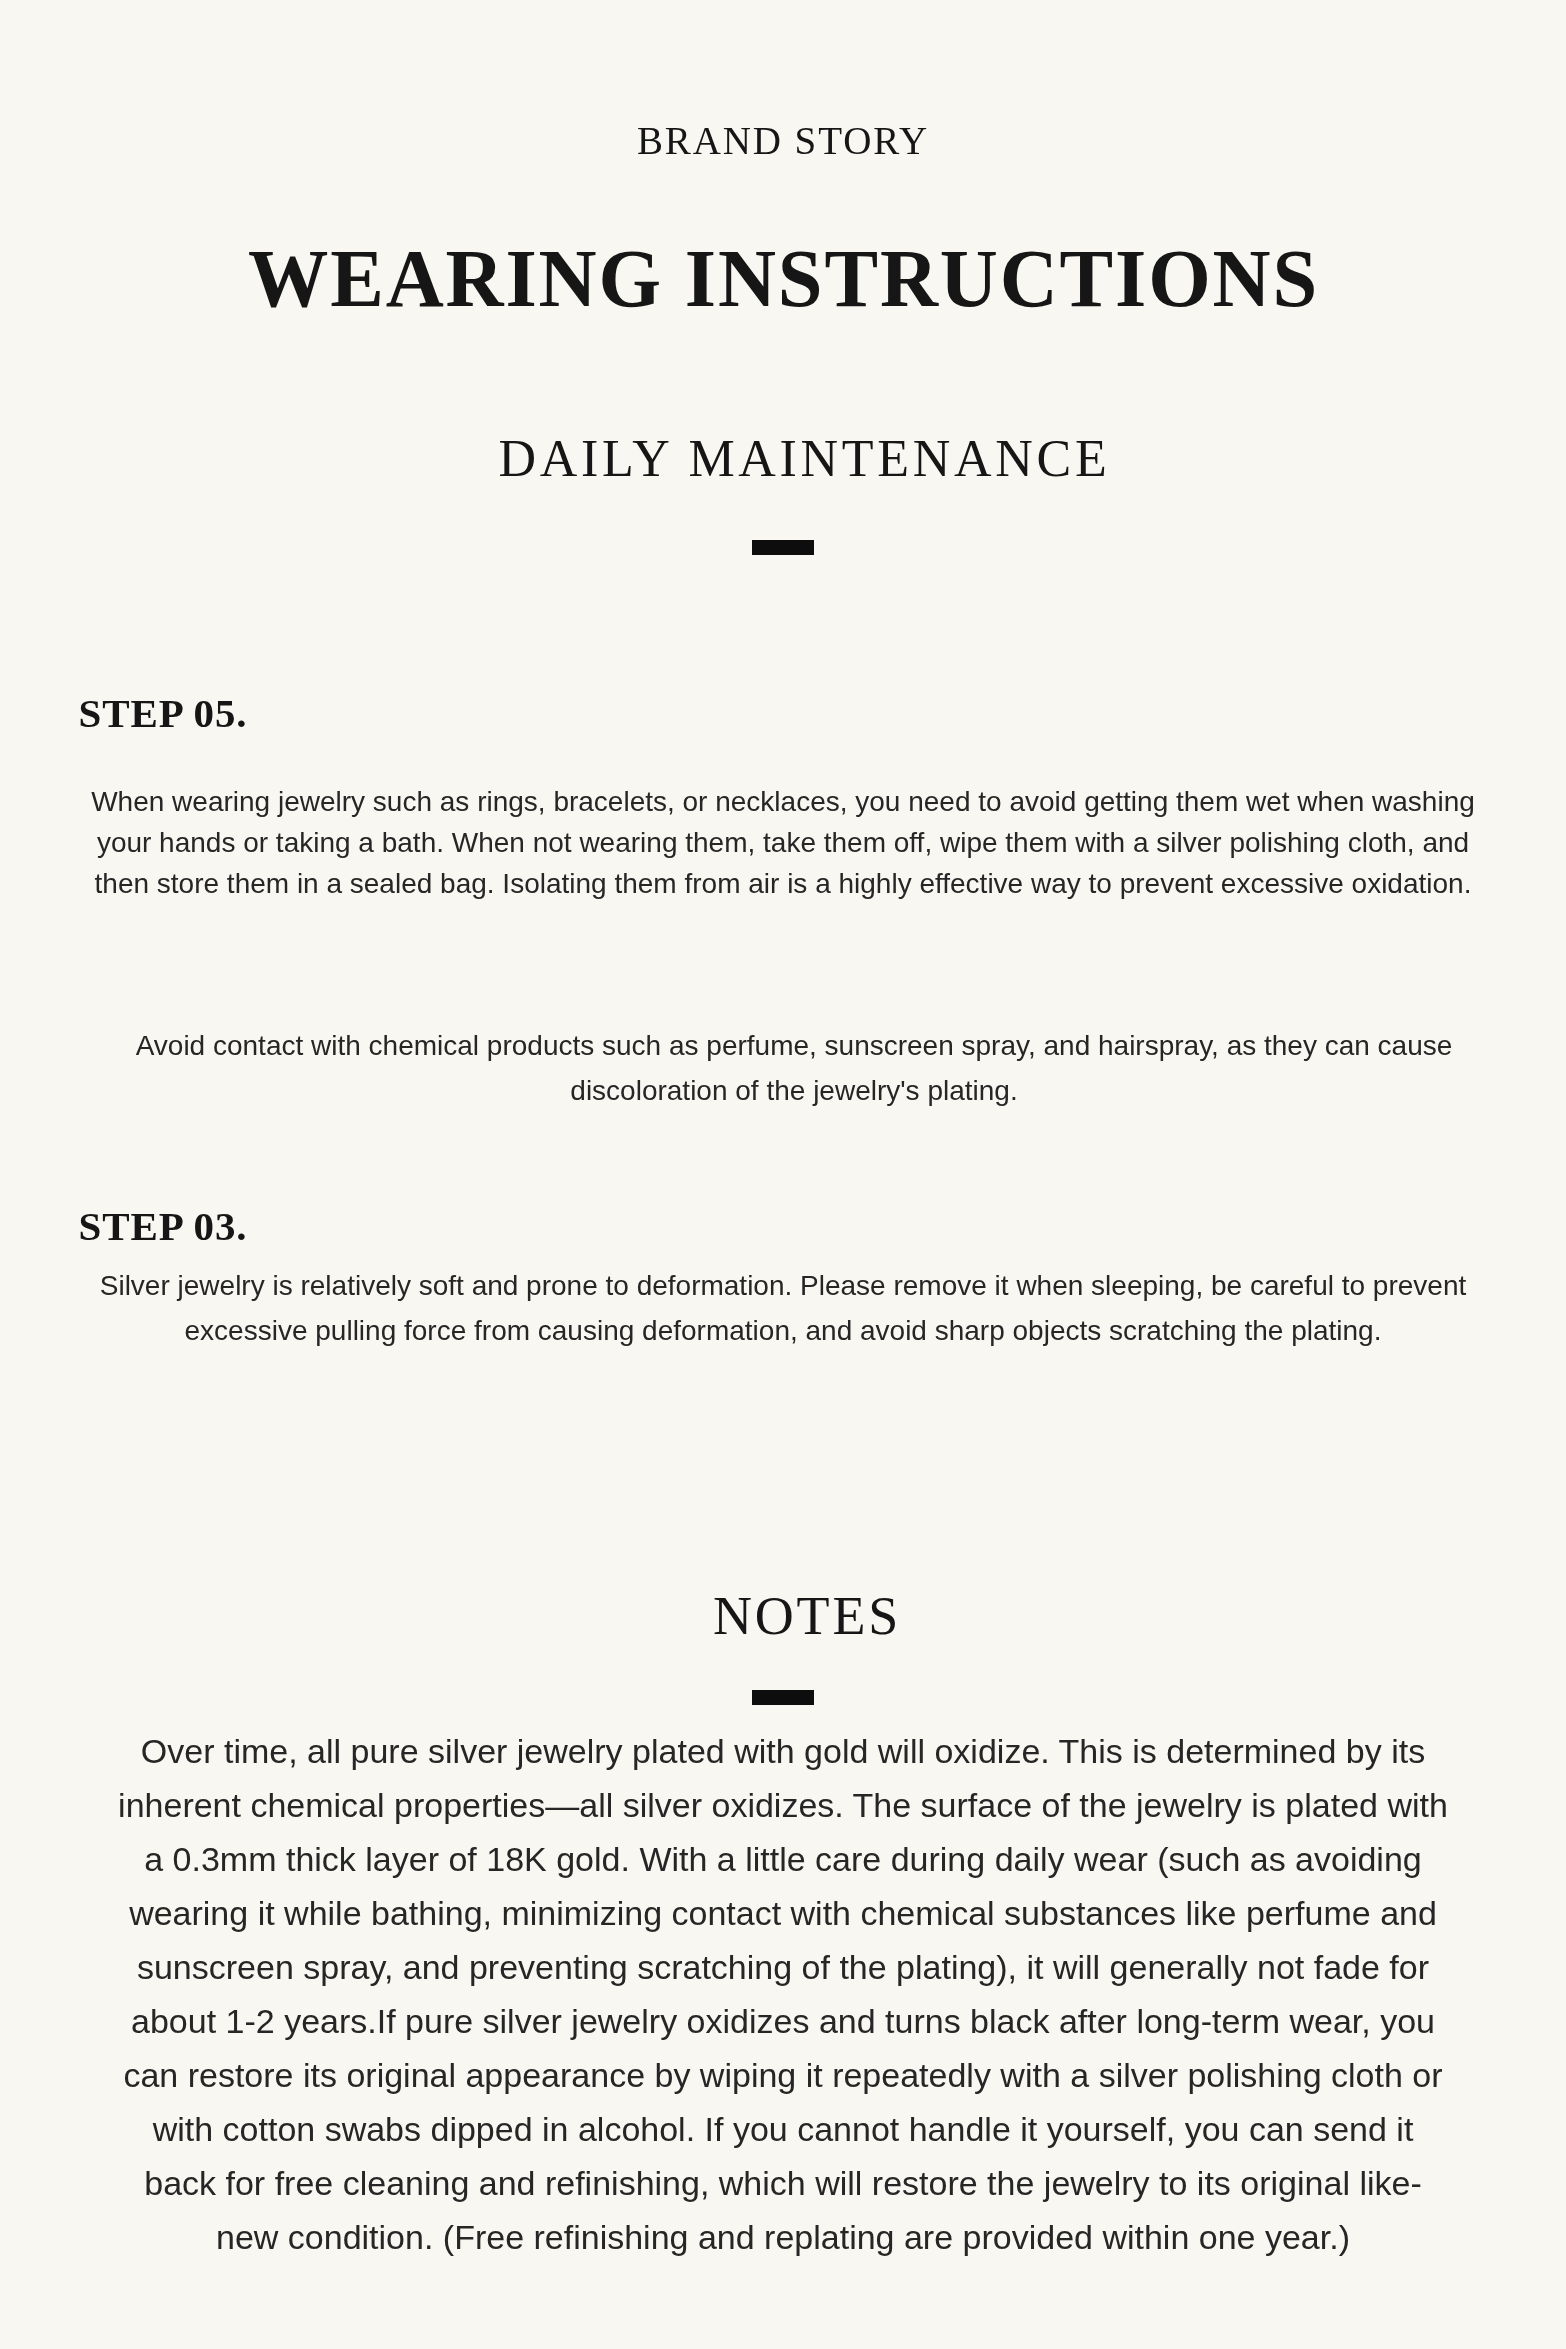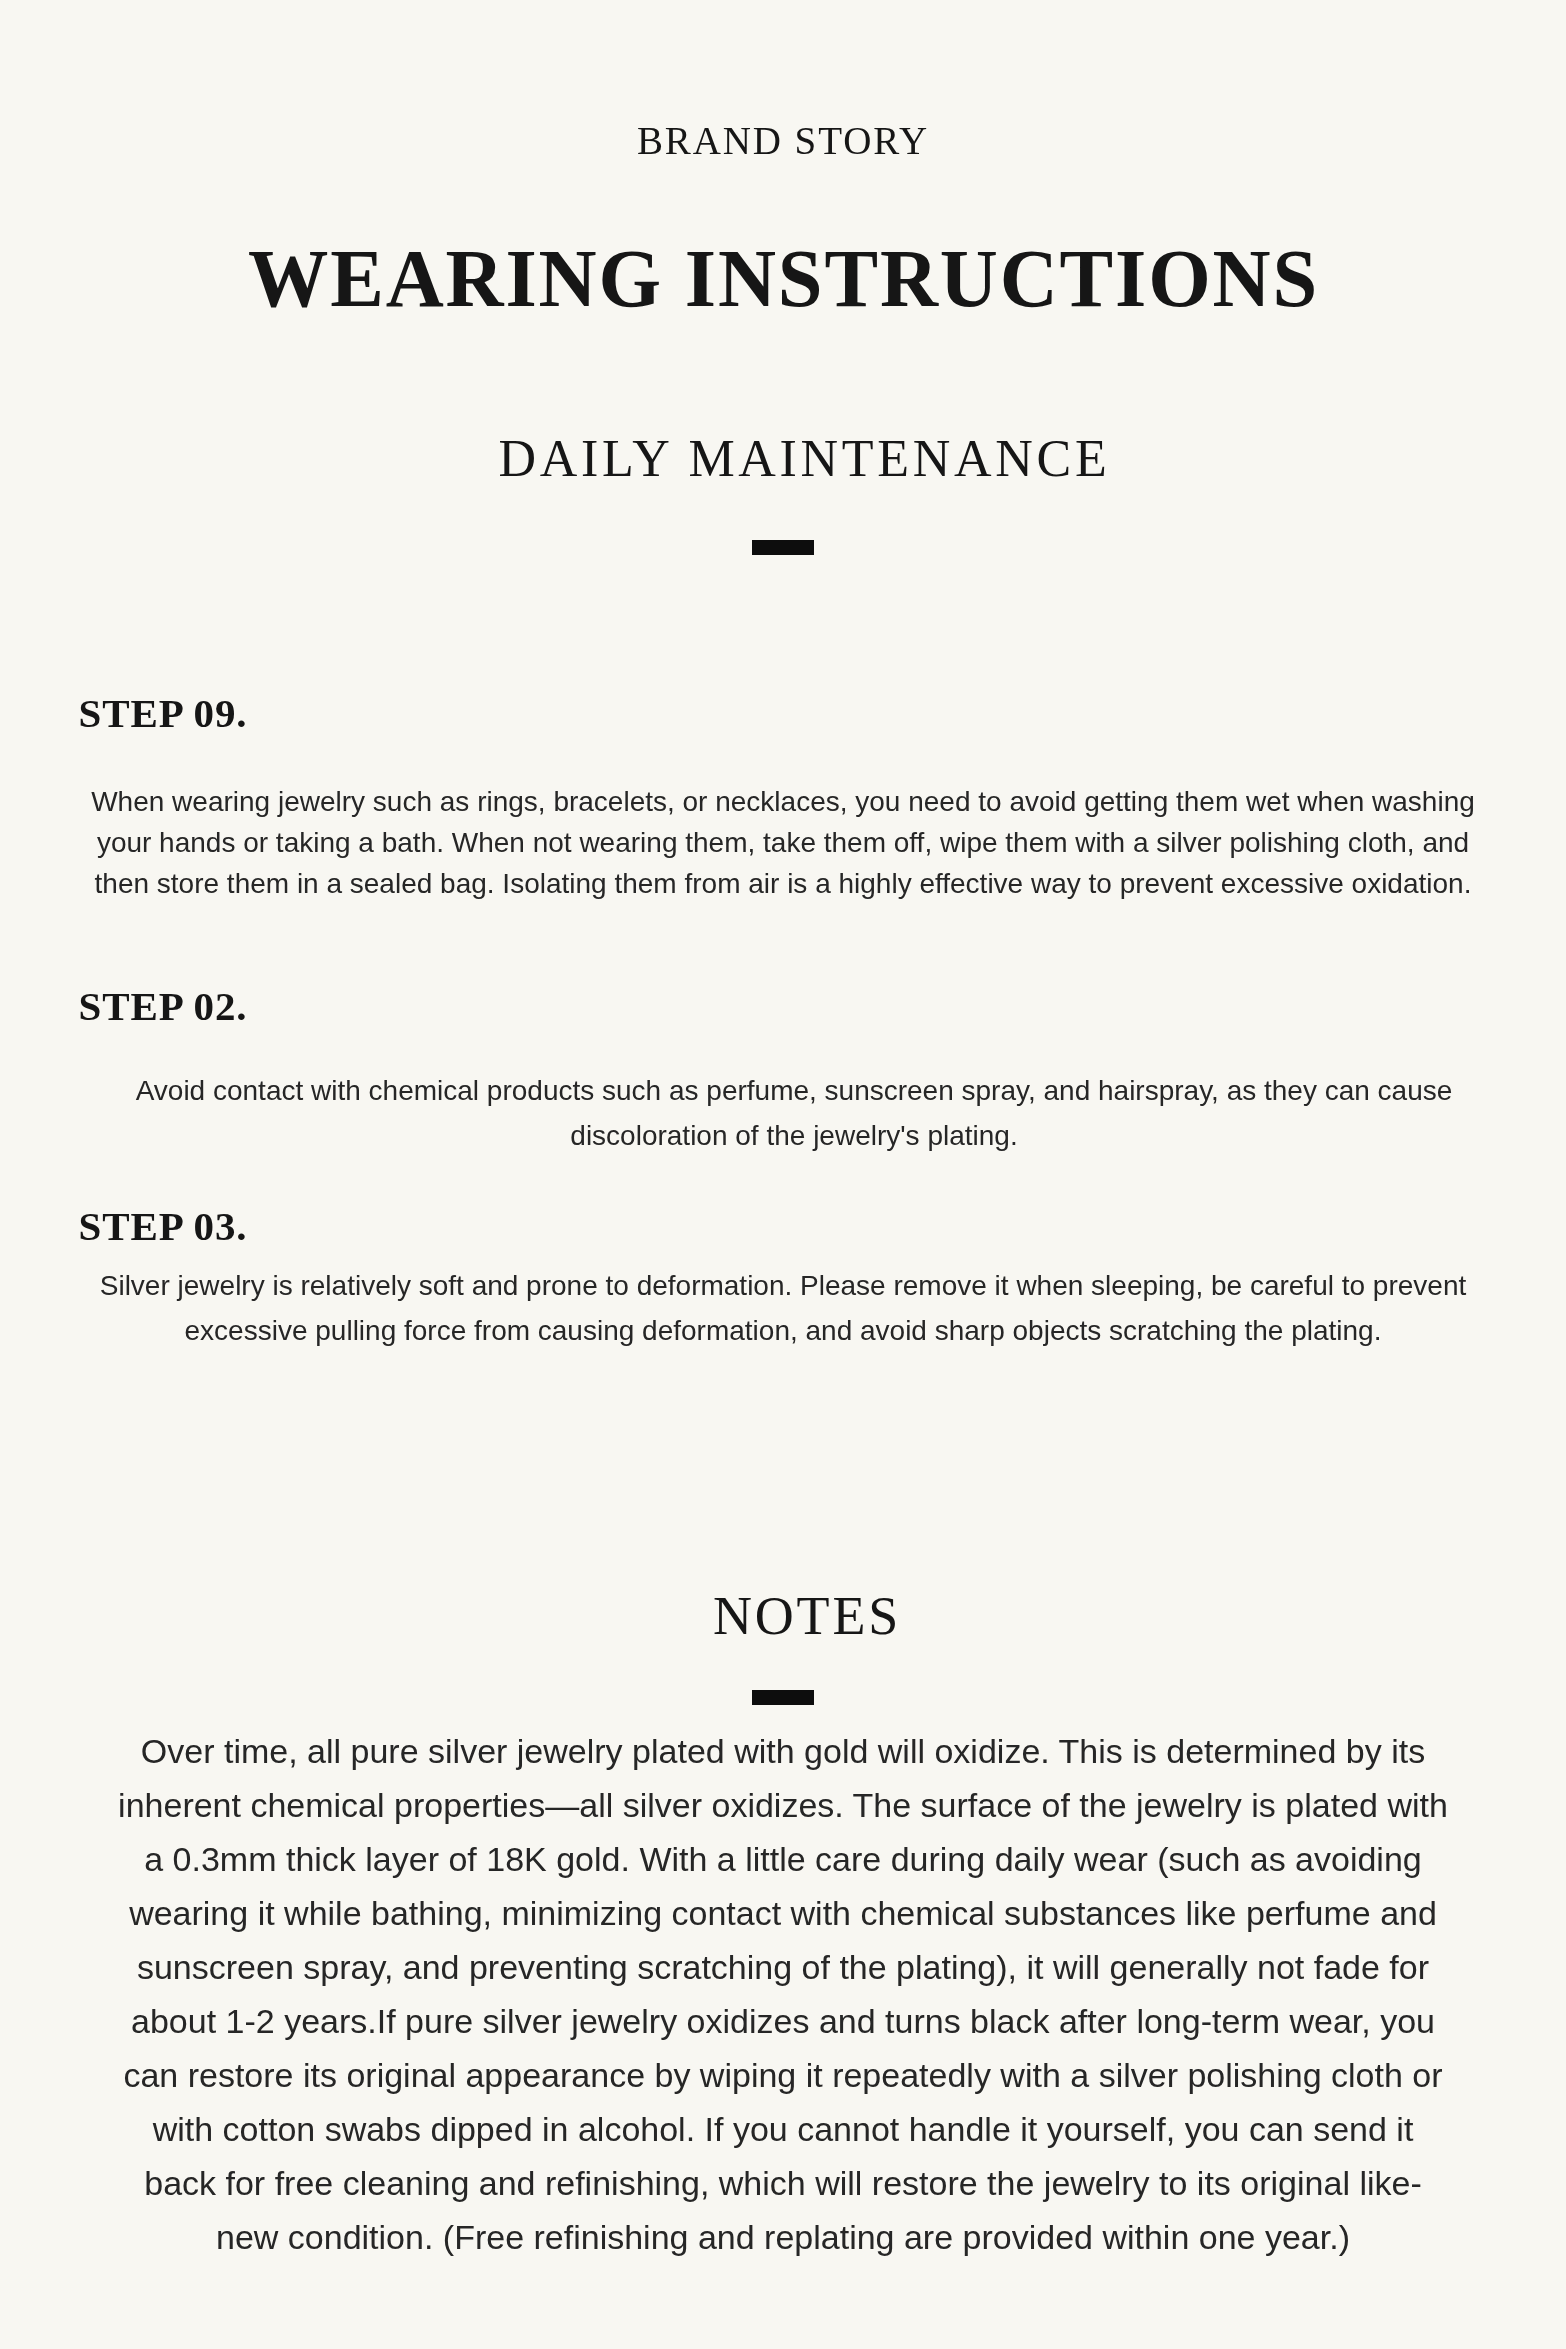--- a/index.html
+++ b/index.html
@@ -84,28 +84,27 @@
 
   <div class="eyebrow serif">BRAND STORY</div>
 
   <h1 class="title serif">WEARING INSTRUCTIONS</h1>
 
   <div class="subtitle serif">DAILY MAINTENANCE</div>
 
   <div class="divider divider-1"></div>
 
   <section class="step step-1">
-    <div class="step-label serif">STEP 09.</div>
+    <div class="step-label serif">STEP 05.</div>
     <div class="step-body">When wearing jewelry such as rings, bracelets, or necklaces, you need to avoid getting them wet when washing
 your hands or taking a bath. When not wearing them, take them off, wipe them with a silver polishing cloth, and
 then store them in a sealed bag. Isolating them from air is a highly effective way to prevent excessive oxidation.</div>
   </section>
 
   <section class="step step-2">
-    <div class="step-label serif">STEP 02.</div>
     <div class="step-body">Avoid contact with chemical products such as perfume, sunscreen spray, and hairspray, as they can cause
 discoloration of the jewelry's plating.</div>
   </section>
 
   <section class="step step-3">
     <div class="step-label serif">STEP 03.</div>
     <div class="step-body">Silver jewelry is relatively soft and prone to deformation. Please remove it when sleeping, be careful to prevent
 excessive pulling force from causing deformation, and avoid sharp objects scratching the plating.</div>
   </section>
 

